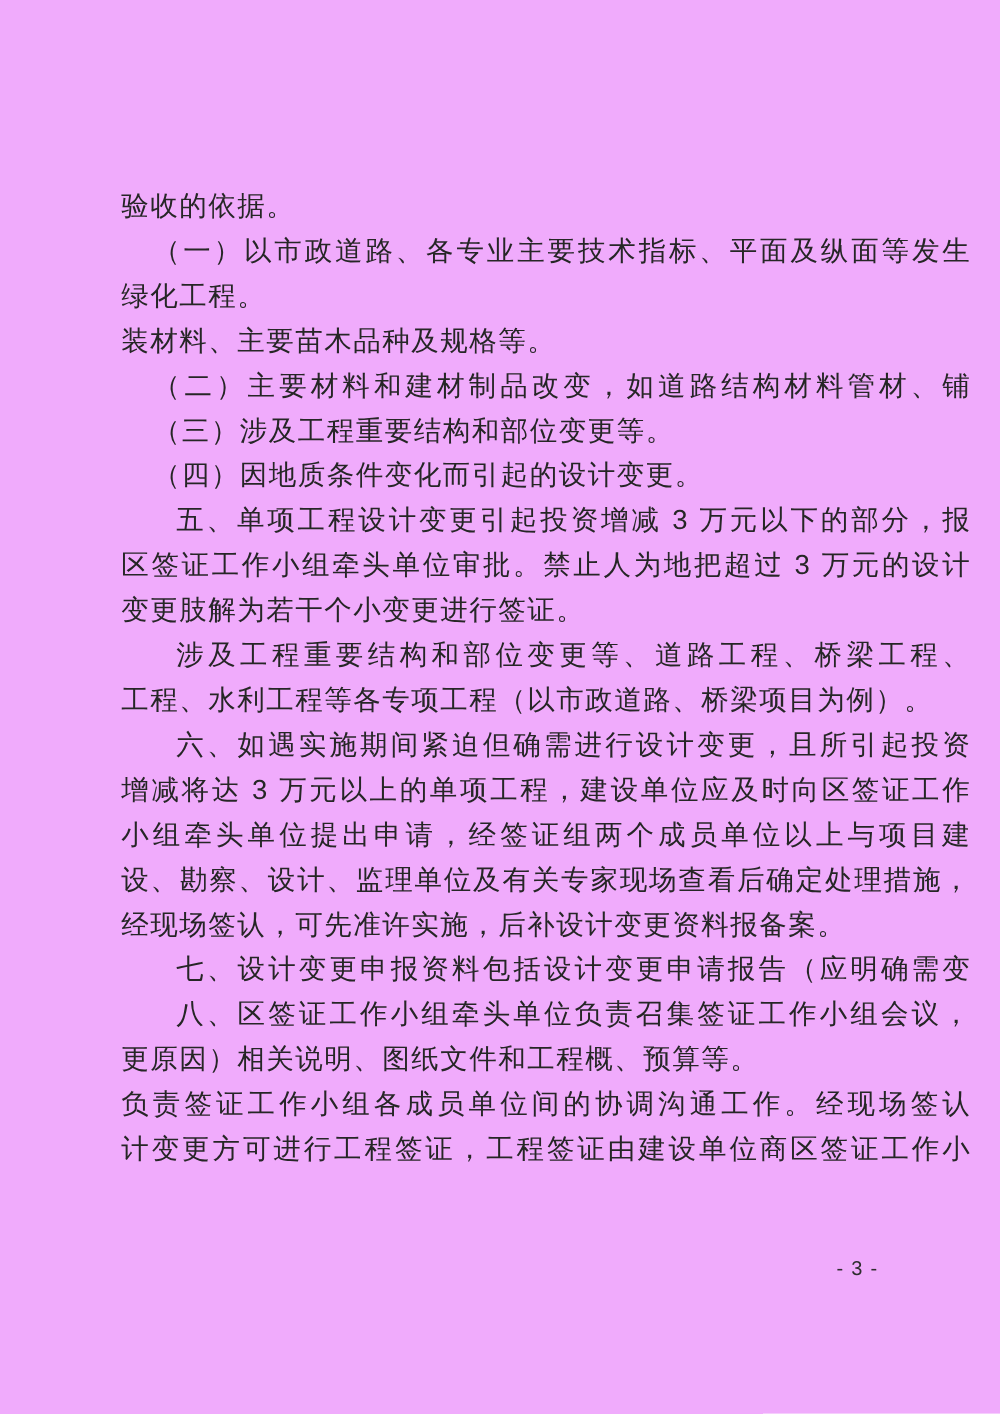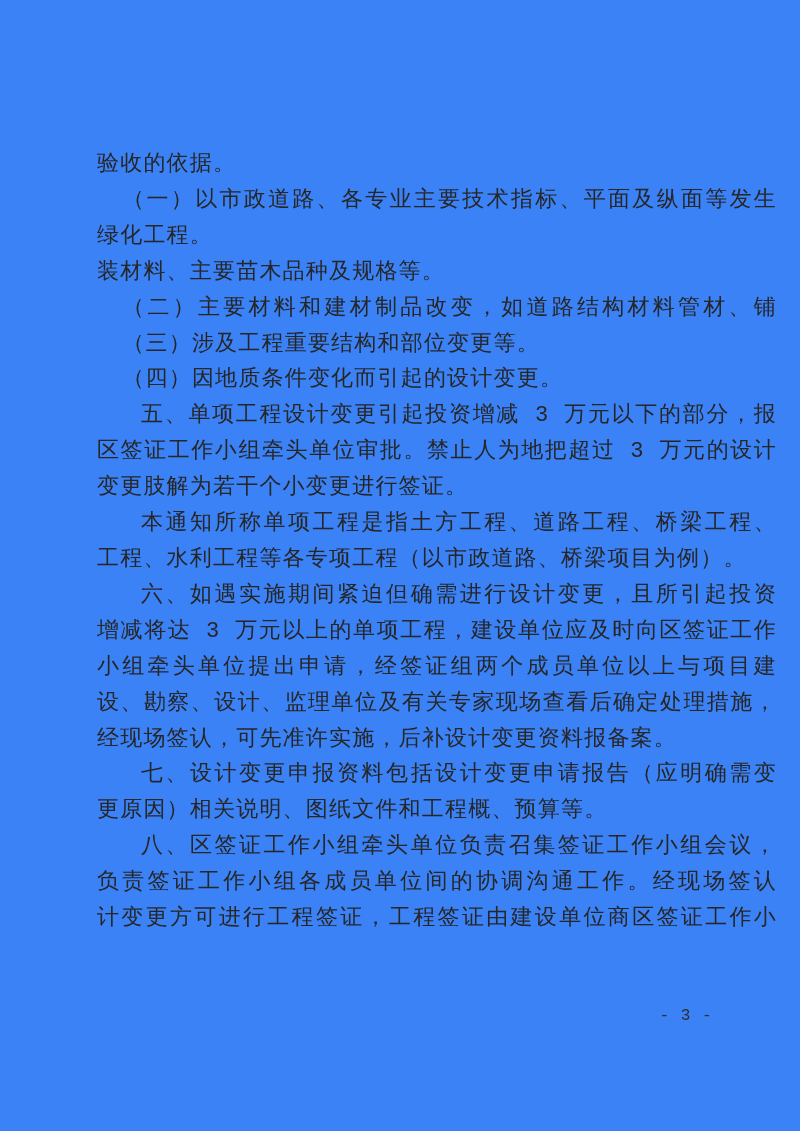--- a/index.html
+++ b/index.html
@@ -4,23 +4,23 @@
 <style>
   html, body {
     margin: 0;
     padding: 0;
     background: #ffffff;
   }
   .page {
     position: relative;
     width: 800px;
     height: 1131px;
-    background: #3b82f6;
+    background: #f0abfc;
     overflow: hidden;
-    font-family: Liberation Mono, monospace;
+    font-family: Liberation Sans, sans-serif;
   }
   .text-block {
     position: absolute;
     left: 97px;
     top: 147px;
     width: 680px;
   }
   .line {
     font-size: 22px;
     line-height: 35.9px;
@@ -58,27 +58,27 @@
       <div class="line">验收的依据。</div>
       <div class="line justify indent-paren">（一）以市政道路、各专业主要技术指标、平面及纵面等发生</div>
       <div class="line">绿化工程。</div>
       <div class="line">装材料、主要苗木品种及规格等。</div>
       <div class="line justify indent-paren">（二）主要材料和建材制品改变，如道路结构材料管材、铺</div>
       <div class="line indent-paren">（三）涉及工程重要结构和部位变更等。</div>
       <div class="line indent-paren">（四）因地质条件变化而引起的设计变更。</div>
       <div class="line justify indent">五、单项工程设计变更引起投资增减 3 万元以下的部分，报</div>
       <div class="line justify">区签证工作小组牵头单位审批。禁止人为地把超过 3 万元的设计</div>
       <div class="line">变更肢解为若干个小变更进行签证。</div>
-      <div class="line justify indent">本通知所称单项工程是指土方工程、道路工程、桥梁工程、</div>
+      <div class="line justify indent">涉及工程重要结构和部位变更等、道路工程、桥梁工程、</div>
       <div class="line">工程、水利工程等各专项工程（以市政道路、桥梁项目为例）。</div>
       <div class="line justify indent">六、如遇实施期间紧迫但确需进行设计变更，且所引起投资</div>
       <div class="line justify">增减将达 3 万元以上的单项工程，建设单位应及时向区签证工作</div>
       <div class="line justify">小组牵头单位提出申请，经签证组两个成员单位以上与项目建</div>
       <div class="line justify">设、勘察、设计、监理单位及有关专家现场查看后确定处理措施，</div>
       <div class="line">经现场签认，可先准许实施，后补设计变更资料报备案。</div>
       <div class="line justify indent">七、设计变更申报资料包括设计变更申请报告（应明确需变</div>
+      <div class="line justify indent">八、区签证工作小组牵头单位负责召集签证工作小组会议，</div>
       <div class="line">更原因）相关说明、图纸文件和工程概、预算等。</div>
-      <div class="line justify indent">八、区签证工作小组牵头单位负责召集签证工作小组会议，</div>
       <div class="line justify">负责签证工作小组各成员单位间的协调沟通工作。经现场签认</div>
       <div class="line justify">计变更方可进行工程签证，工程签证由建设单位商区签证工作小</div>
     </div>
   <div class="page-number">- 3 -</div>
 </div>
 
 </body></html>

